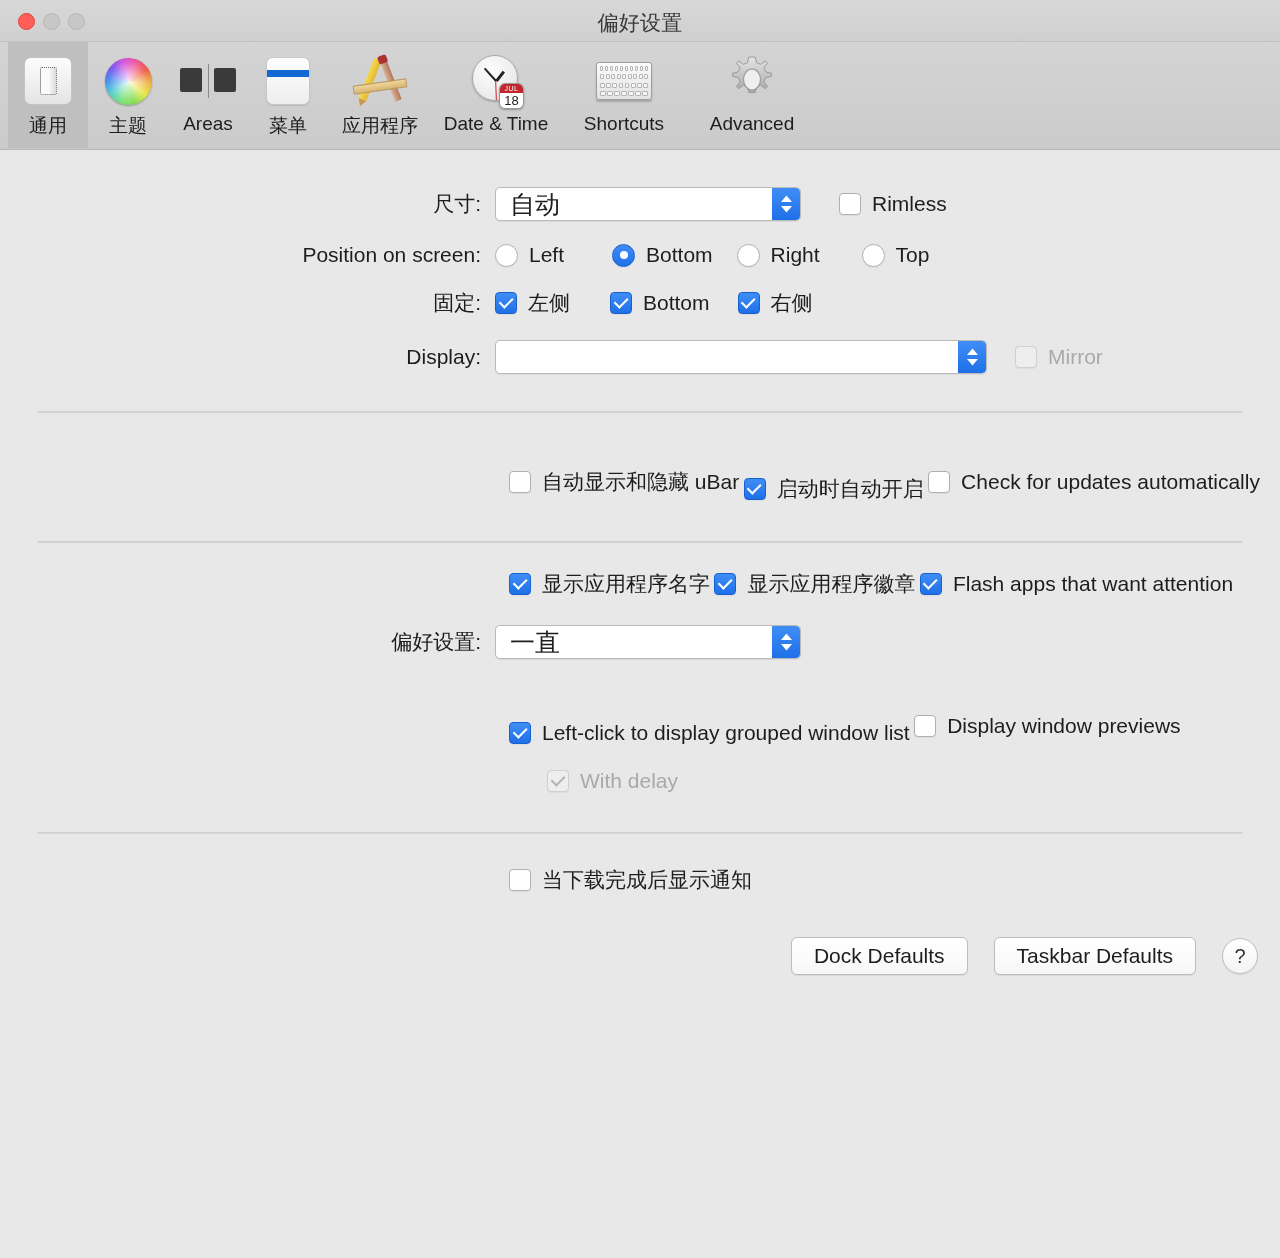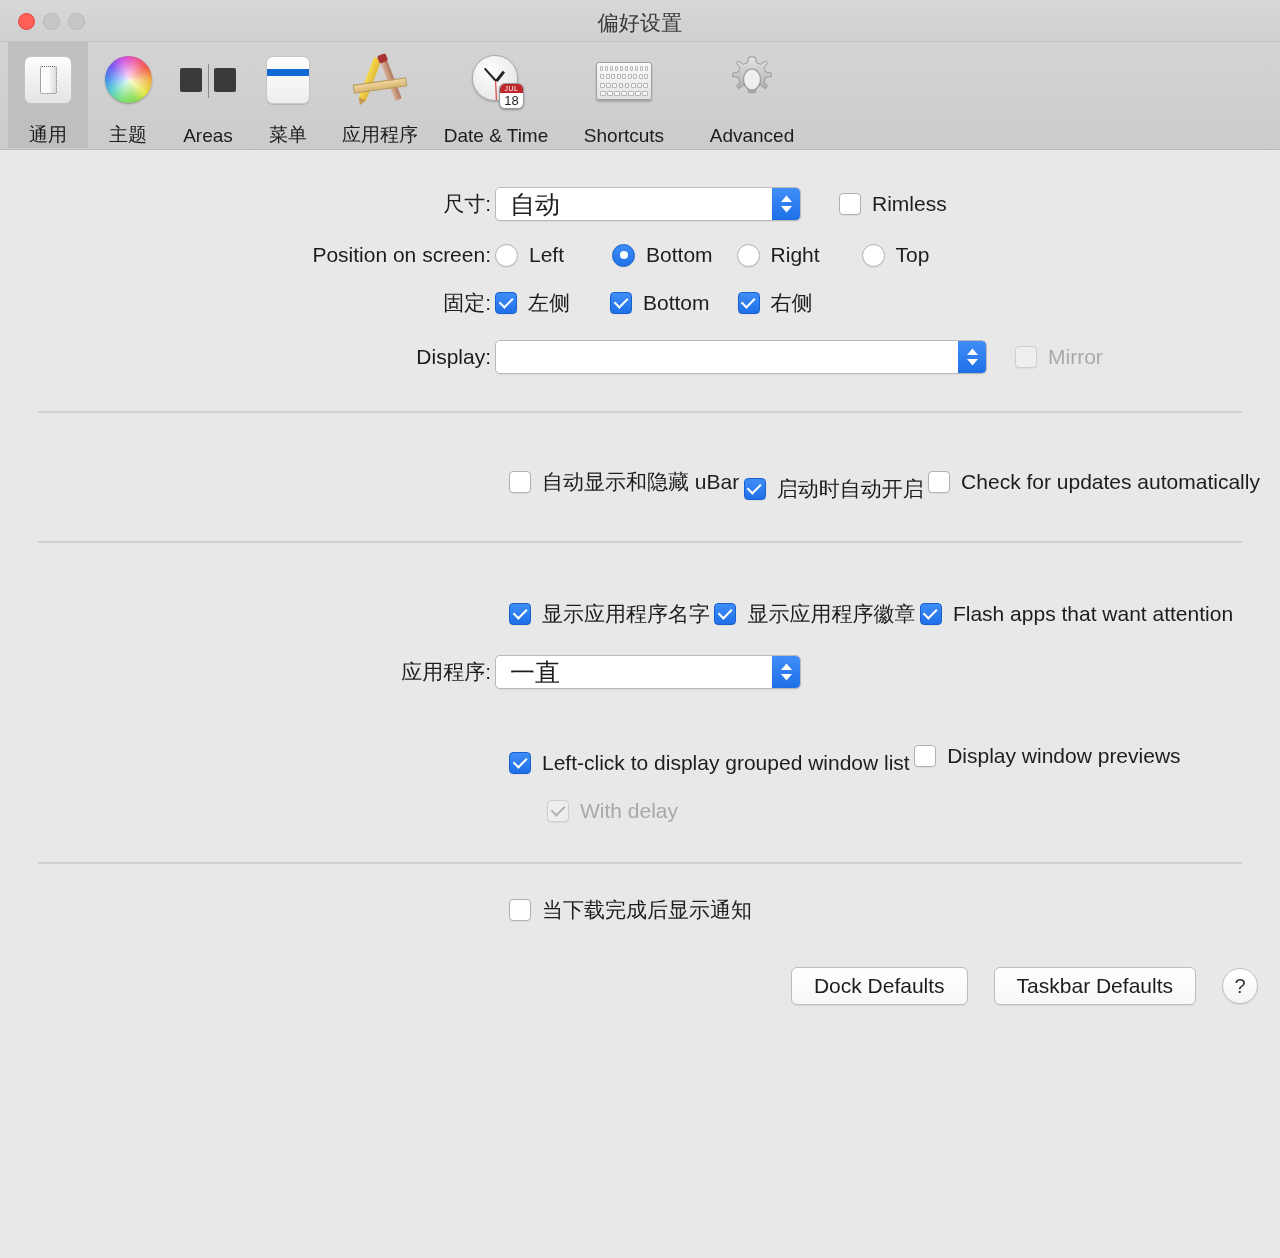--- a/index.html
+++ b/index.html
@@ -69,21 +69,21 @@
   .tb-item.mid  { width: 104px; }
   .tb-item.selected { background: #bfbfbf; }
   .tb-icon {
     width: 60px; height: 60px;
     display: flex;
     align-items: center;
     justify-content: center;
     position: relative;
   }
   .tb-label {
-    margin-top: 14px;
+    margin-top: 2px;
     font-size: 19px;
     color: #1d1d1d;
     white-space: nowrap;
   }
 
   
   .ic-general {
     width: 48px; height: 48px;
     border-radius: 7px;
     background: linear-gradient(to bottom, #fdfdfd, #e4e4e4);
@@ -223,21 +223,21 @@
   }
 
   .row {
     display: flex;
     align-items: center;
     position: relative;
   }
   .lbl-col {
     width: 495px;
     text-align: right;
-    padding-right: 4px;
+    padding-right: 14px;
     font-size: 21px;
     color: #1d1d1d;
     flex: 0 0 495px;
     white-space: nowrap;
   }
   .ctl-col { display: flex; align-items: center; }
 
   
   .popup {
     height: 34px;
@@ -629,37 +629,37 @@
       <span>启动时自动开启</span>
     </div>
     <div class="cb" style="margin-top:27px;">
       <span class="box"></span>
       <span>Check for updates automatically</span>
     </div>
   </div>
 
   <div class="sep" style="margin-top:38px;"></div>
 
-  <div style="padding-left:509px; padding-top:30px;">
+  <div style="padding-left:509px; ">
     <div class="cb">
       <span class="box on"></span>
       <span>显示应用程序名字</span>
     </div>
     <div class="cb" style="margin-top:27px;">
       <span class="box on"></span>
       <span>显示应用程序徽章</span>
     </div>
     <div class="cb" style="margin-top:27px;">
       <span class="box on"></span>
       <span>Flash apps that want attention</span>
     </div>
   </div>
 
   <div class="row" style="margin-top:27px;">
-    <div class="lbl-col">应用程序:</div>
+    <div class="lbl-col">偏好设置:</div>
     <div class="ctl-col">
       <div class="popup w1">
         <span class="pv">一直</span>
         <span class="stepper">
           <svg width="13" height="8" viewBox="0 0 13 8">
               <path d="M6.5 0.5 L12 7 L1 7 Z" fill="#fff"></path>
             </svg>
           <svg width="13" height="8" viewBox="0 0 13 8">
               <path d="M6.5 7.5 L1 1 L12 1 Z" fill="#fff"></path>
             </svg>

